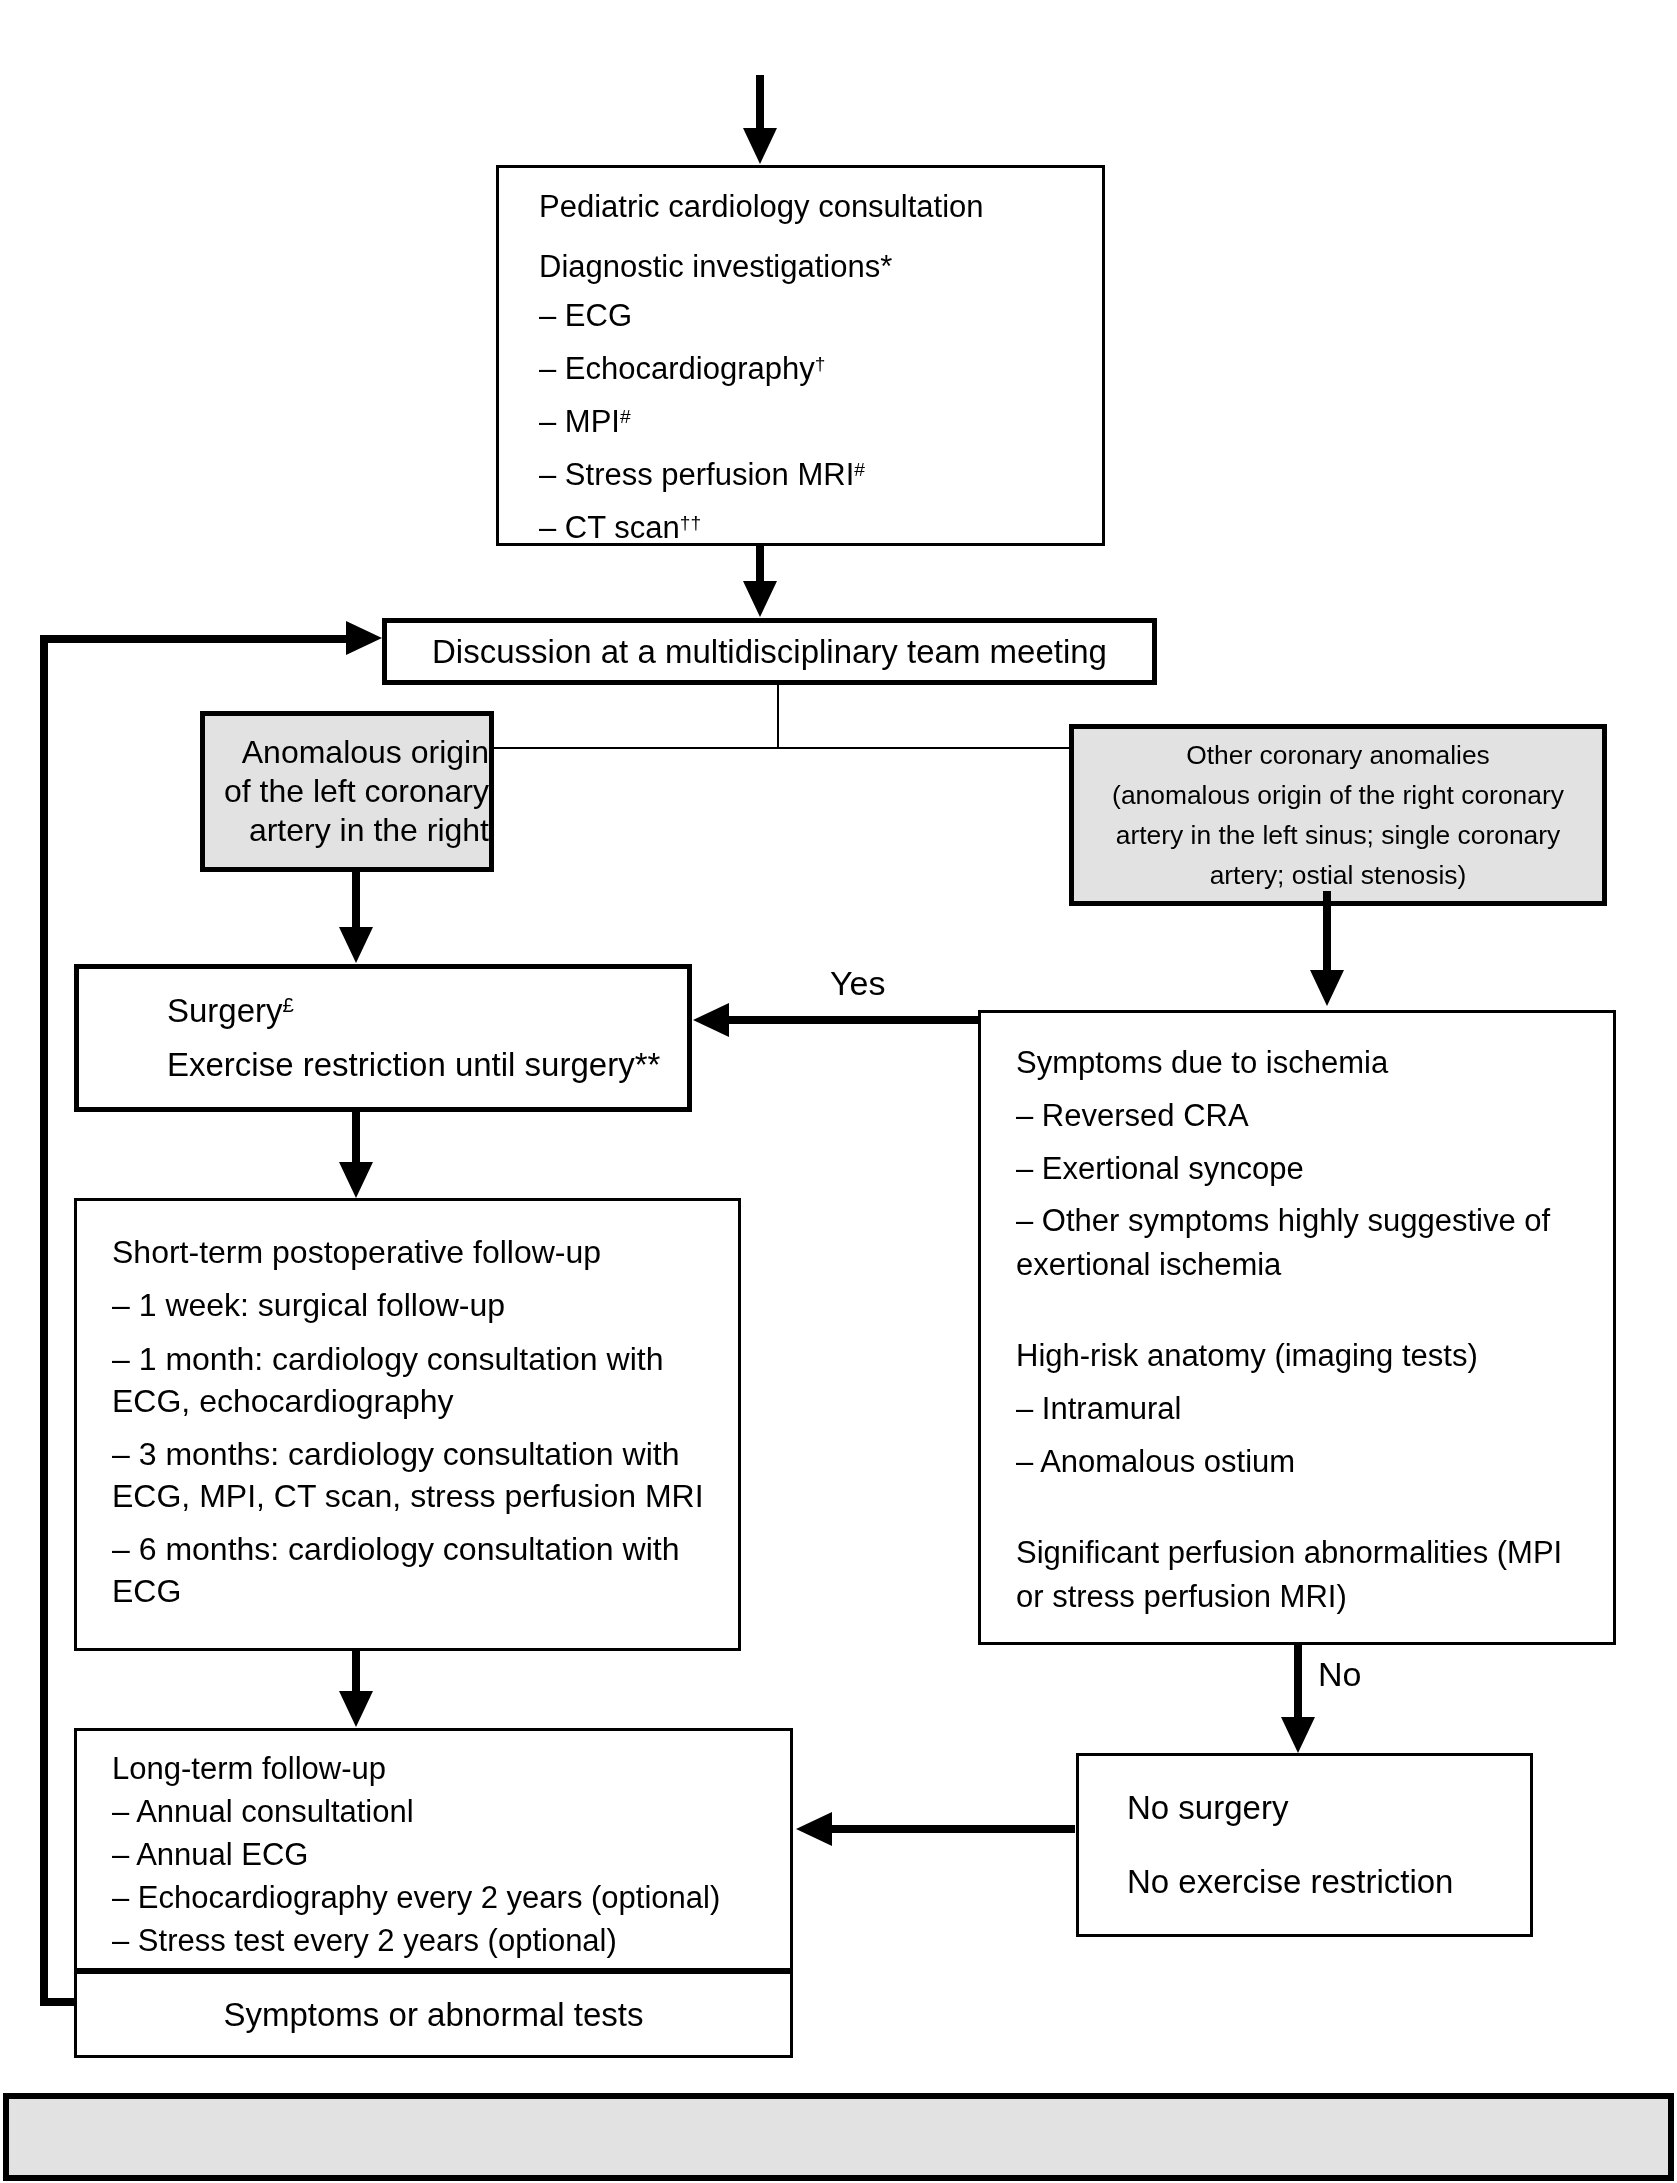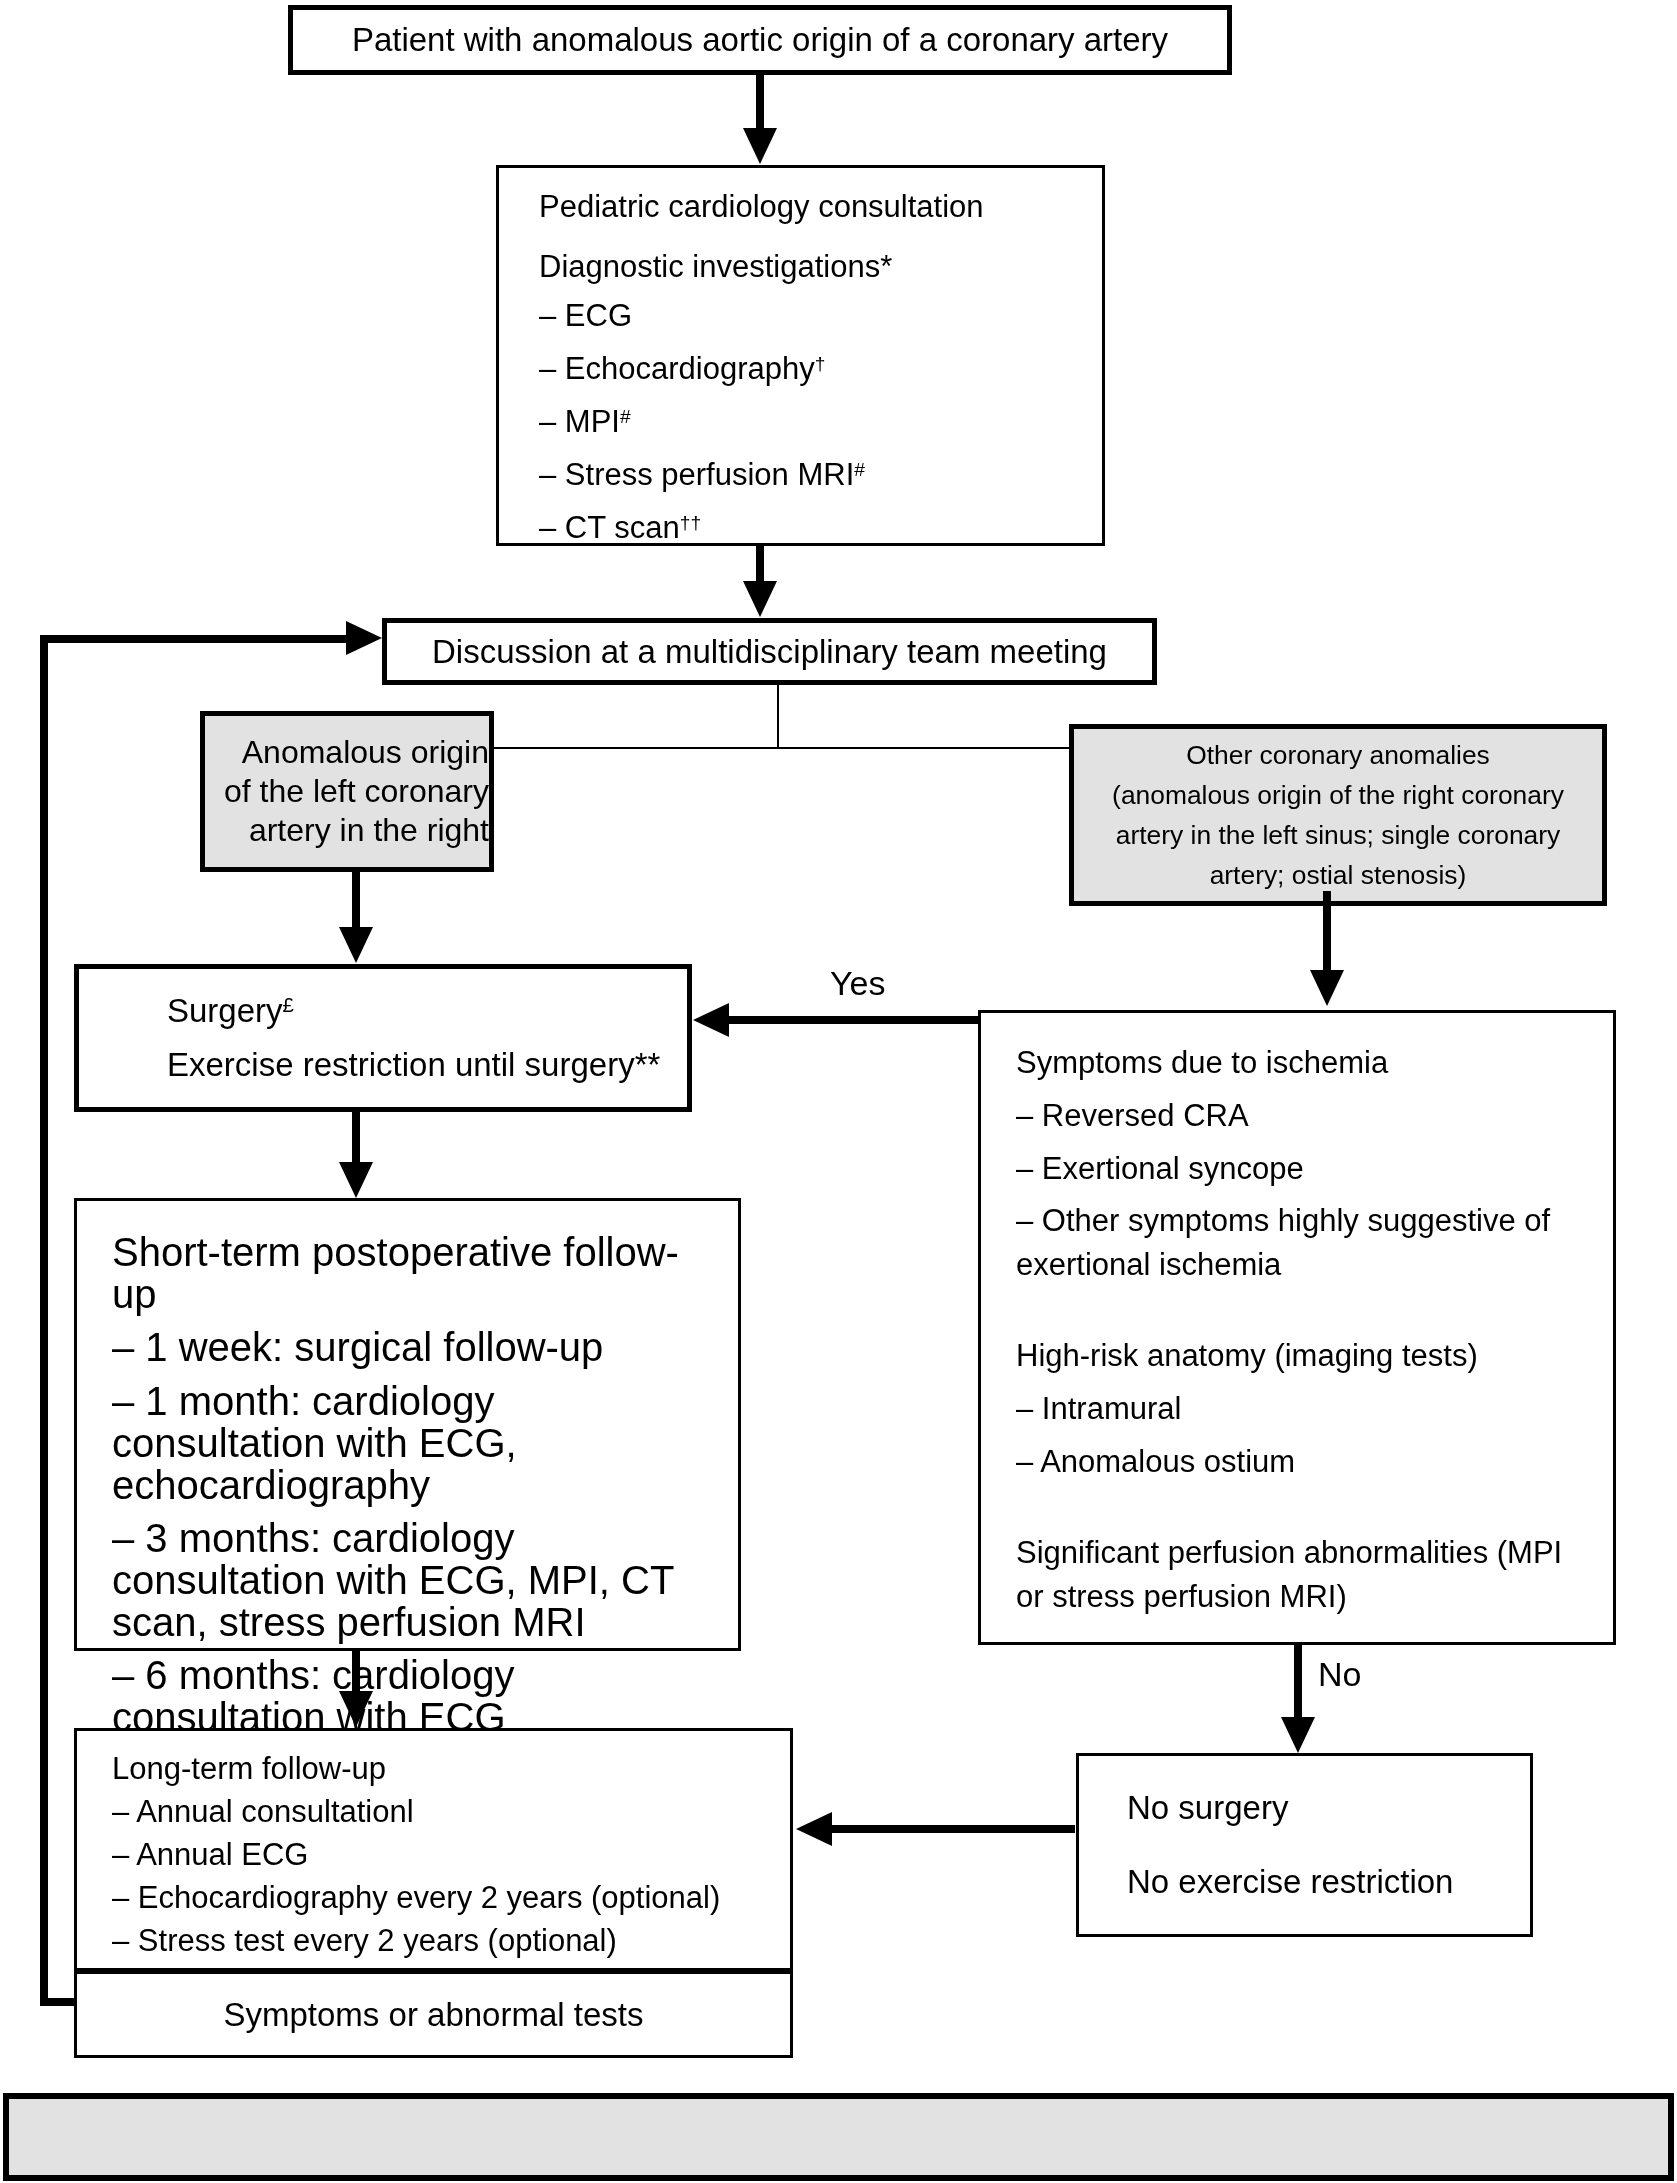--- a/index.html
+++ b/index.html
@@ -34,34 +34,31 @@
   .ped-body   { padding:19px 12.6px 0 40px; font-size:31px; }
   .ped-title  { line-height:39px; margin-bottom:21.4px; }
   .ped-sub    { line-height:39px; margin-bottom:10px; }
   .ped-item   { line-height:39px; margin-bottom:10px; }
   .grayL-line { font-size:32px; line-height:39px; text-align:right; }
   .grayR-line { font-size:26.4px; line-height:40px; text-align:center; }
   .surg-line  { font-size:33px; line-height:50px; }
   .sym-body   { padding:28px 19px 0 35px; font-size:31px; }
   .sym-line   { line-height:44px; margin-bottom:8.8px; }
   .sym-gap    { margin-top:47px; }
-  .st-body    { padding:30px 19px 0 35px; font-size:40px; }
+  .st-body    { padding:30px 19px 0 35px; font-size:32px; }
   .st-line    { line-height:42px; margin-bottom:11.3px; }
   .lt-body    { padding:16.4px 12.6px 0 35px; font-size:31px; }
   .lt-line    { line-height:43px; }
   .ns-line    { font-size:33px; line-height:38px; }
 </style>
 </head>
 <body>
 
 <div id="canvas">
 
-  <div class="box heavy center-both t52" style="left:288px; top:5px; width:944px; height:70px;">
-    <span>Patient with anomalous aortic origin of a coronary artery</span>
-  </div>
 
   <div class="box ped-body" style="left:496px; top:165px; width:609px; height:381px;">
     <div class="ped-title">Pediatric cardiology consultation</div>
     <div class="ped-sub">Diagnostic investigations*</div>
     <div class="ped-item"><span>– ECG</span><span class="sup"></span></div>
     <div class="ped-item"><span>– Echocardiography</span><span class="sup">†</span></div>
     <div class="ped-item"><span>– MPI</span><span class="sup">#</span></div>
     <div class="ped-item"><span>– Stress perfusion MRI</span><span class="sup">#</span></div>
     <div class="ped-item"><span>– CT scan</span><span class="sup">††</span></div>
   </div>

